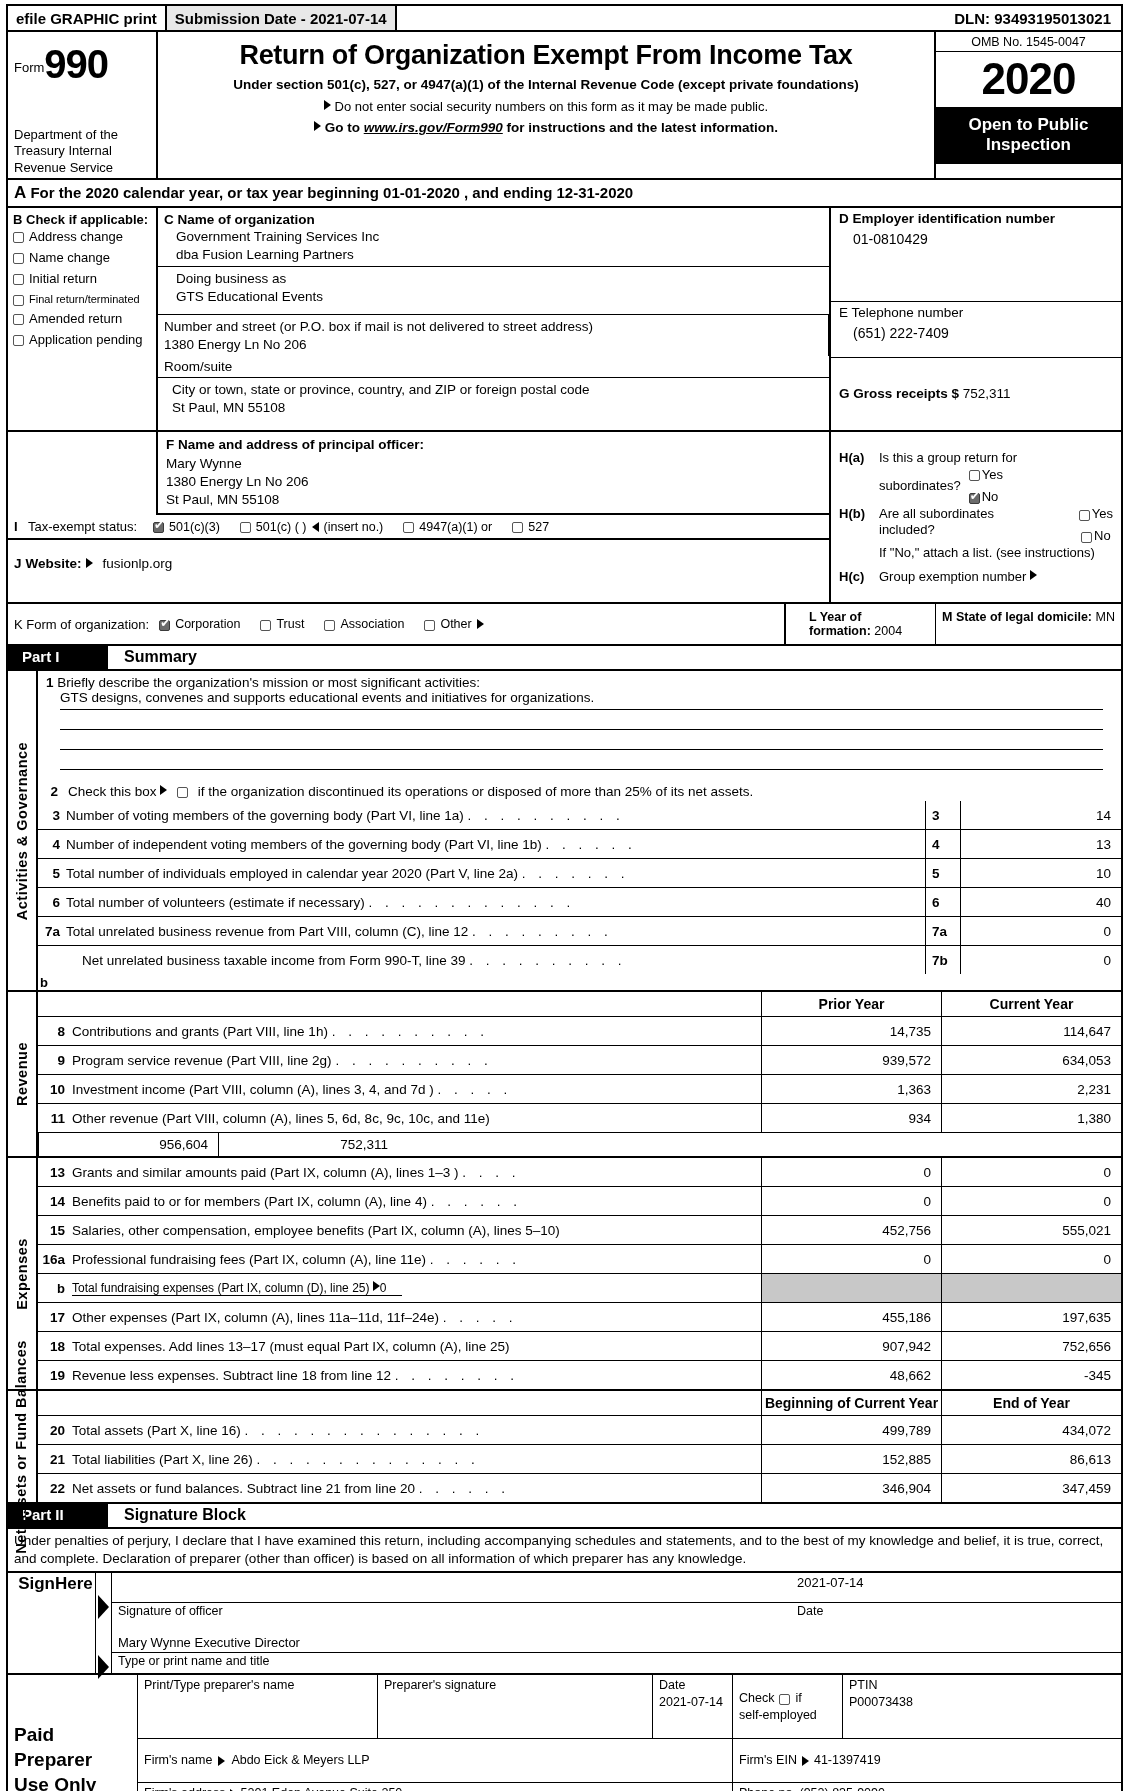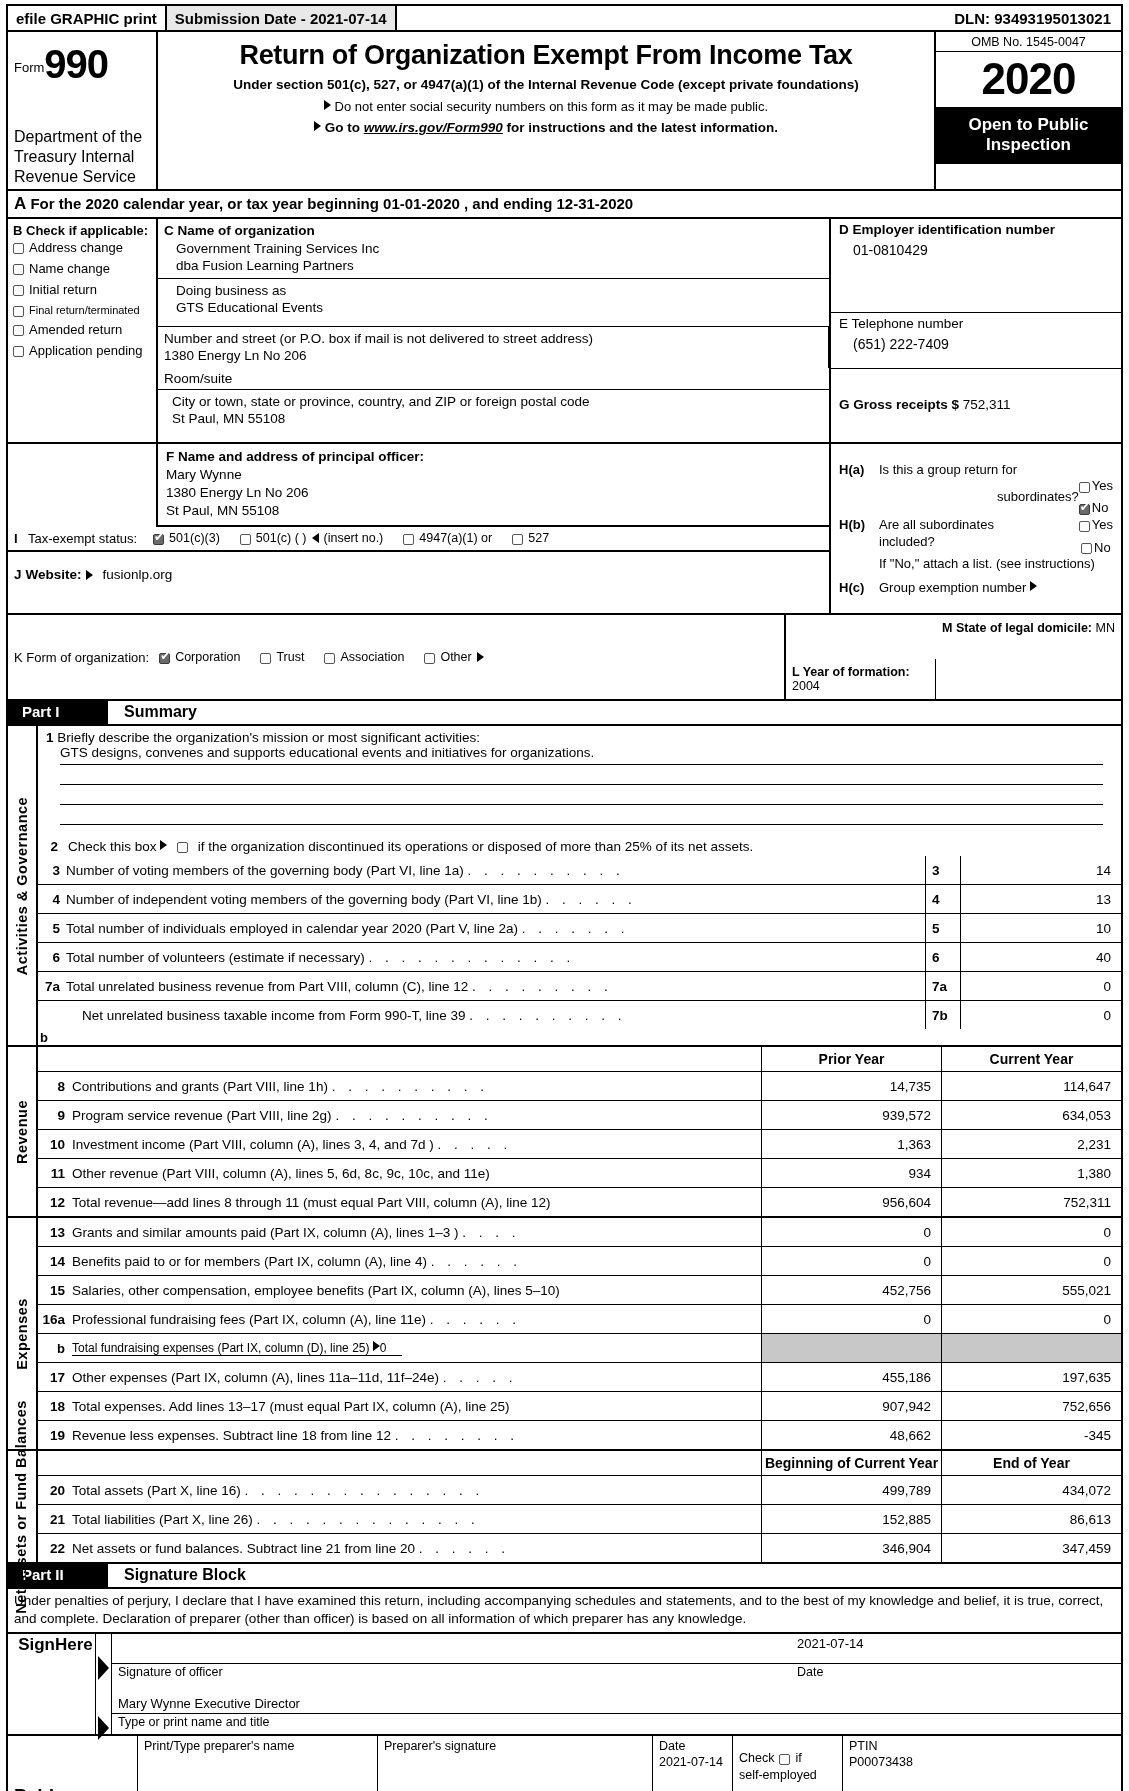--- a/index.html
+++ b/index.html
@@ -17,21 +17,21 @@
   .efile-cell { display:flex; align-items:center; padding:0 8px; font-weight:bold; font-size:15px; white-space:nowrap; }
   .efile-cell.b1 { border-right:2px solid #000; }
   .efile-cell.b2 { border-right:2px solid #000; background:#e8e8e8; }
   .efile-cell.b3 { flex:1; justify-content:flex-end; padding-right:10px; }
 
   
   .hdr { display:flex; border-left:2px solid #000; border-right:2px solid #000; border-bottom:2px solid #000; }
   .hdr-left { width:150px; border-right:2px solid #000; padding:4px 6px 2px 6px; position:relative; }
   .form990 { font-size:13px; margin-top:6px; }
   .form990 b { font-size:40px; font-weight:bold; letter-spacing:-1px; vertical-align:-6px;}
-  .dept { font-size:16px; line-height:1.25; margin-top:40px; }
+  .dept { font-size:13px; line-height:1.25; margin-top:40px; }
   .hdr-mid { flex:1; border-right:2px solid #000; text-align:center; padding:4px 8px 6px 8px; }
   .title-main { font-size:27px; font-weight:bold; letter-spacing:-0.3px; margin:4px 0 6px 0; }
   .sub1 { font-size:13.5px; font-weight:bold; margin-bottom:7px; }
   .sub2 { font-size:13px; margin-bottom:6px; }
   .sub3 { font-size:13.5px; font-weight:bold; }
   .sub3 u { font-style:italic; }
   .hdr-right { width:185px; text-align:center; }
   .omb { font-size:12.5px; padding:3px 0 2px 0; border-bottom:1.5px solid #000; }
   .year { font-size:44px; font-weight:bold; letter-spacing:-1px; padding:2px 0 3px 0; border-bottom:2px solid #000; }
   .open { background:#000; color:#fff; font-size:17px; font-weight:bold; line-height:1.2; padding:6px 0 8px 0; }
@@ -75,21 +75,21 @@
   .jbox .tag { font-weight:bold; }
   .hrow { display:flex; font-size:13px; margin-bottom:1px; }
   .hrow .htag { font-weight:bold; width:40px; flex:0 0 auto; }
   .hrow .htxt { flex:1; line-height:1.25; }
   .hrow .hopts { display:flex; gap:6px; align-items:flex-start;flex-direction:column; }
   .hopt { display:flex; align-items:center; gap:2px; }
 
   
   .klm { display:flex; border-left:2px solid #000; border-right:2px solid #000; border-top:2px solid #000; border-bottom:2px solid #000; }
   .kcell { flex:1; border-right:2px solid #000; padding:6px 6px; display:flex; align-items:center; font-size:13px; }
-  .lcell { width:150px; border-right:1.4px solid #000; padding:6px 6px; font-size:12.5px;margin-top:44px; }
+  .lcell { width:150px; border-right:1.4px solid #000; padding:6px 23px; font-size:12.5px; }
   .mcell { width:185px; padding:6px 6px; font-size:12.5px; }
 
   
   .partbar { display:flex; align-items:stretch; border-left:2px solid #000; border-right:2px solid #000; border-bottom:2px solid #000; }
   .partbar .pl { background:#000; color:#fff; font-size:15px; font-weight:bold; padding:2px 12px 3px 14px; min-width:100px;}
   .partbar .pr { flex:1; font-size:16px; font-weight:bold; padding:2px 0 3px 16px; }
 
   
   .p1 { display:flex; border-left:2px solid #000; border-right:2px solid #000; border-bottom:2px solid #000; }
   .sidecol { width:30px; border-right:2px solid #000; position:relative; flex:0 0 auto;}
@@ -322,21 +322,21 @@
           <b>Website:</b>
           <span class="tri"></span>
           <span style="margin-left:6px;">fusionlp.org</span>
         </div>
       </div>
       <div class="ij-right">
         <div class="hrow" style="margin-top:2px;">
           <div class="htag">H(a)</div>
           <div class="htxt">
             <div>Is this a group return for</div>
-            <div style="display:flex; justify-content:flex-end; align-items:center;">
+            <div style="display:flex; justify-content:flex-start; align-items:center;gap:8px;">
               <span>subordinates?</span>
               <span class="hopts">
                 <span class="hopt">
                     <span class="cb"></span>
                     <span>Yes</span>
                   </span>
                 <span class="hopt">
                     <span class="cb checked"></span>
                     <span>No</span>
                   </span>
@@ -530,24 +530,20 @@
       </div>
       <div class="finrow">
         <div class="lab">
             <span class="num">11</span>
             <span class="txt">Other revenue (Part VIII, column (A), lines 5, 6d, 8c, 9c, 10c, and 11e)</span>
           </div>
         <div class="c1">934</div>
         <div class="c2">1,380</div>
       </div>
       <div class="finrow">
-        <div class="lab">
-            <span class="num">12</span>
-            <span class="txt">Total revenue—add lines 8 through 11 (must equal Part VIII, column (A), line 12)</span>
-          </div>
         <div class="c1">956,604</div>
         <div class="c2">752,311</div>
       </div>
     </div>
   </div>
 
   <div class="p1" style="border-top:0;">
     <div class="sidecol">
       <span>Expenses</span>
     </div>

